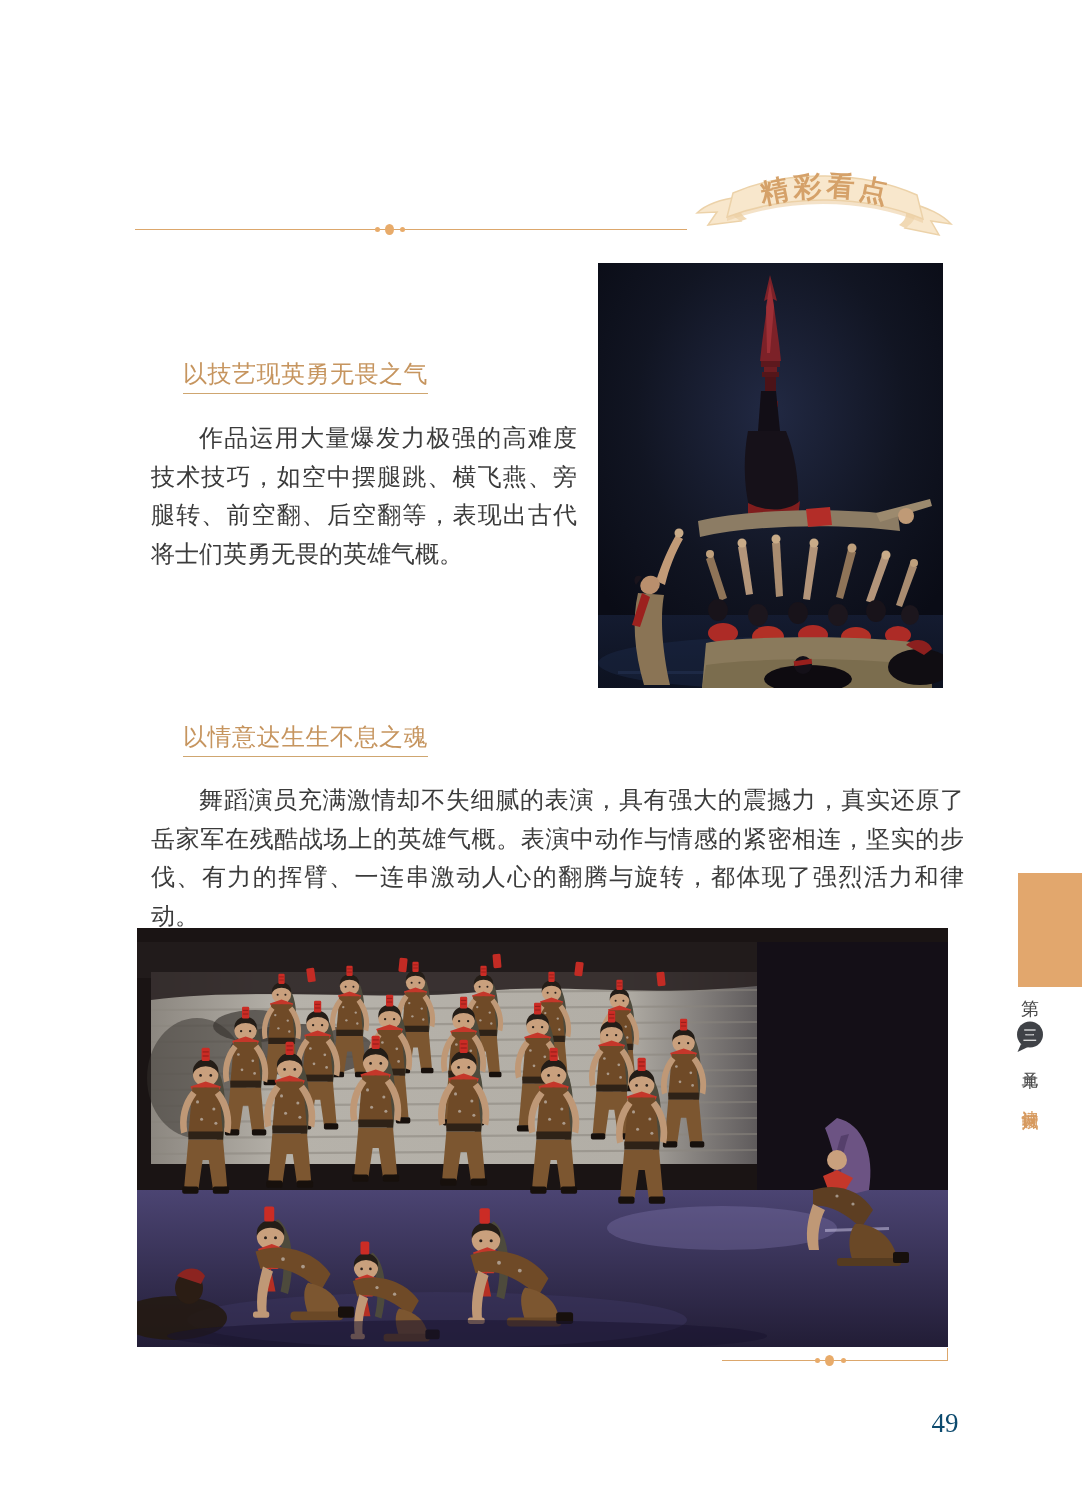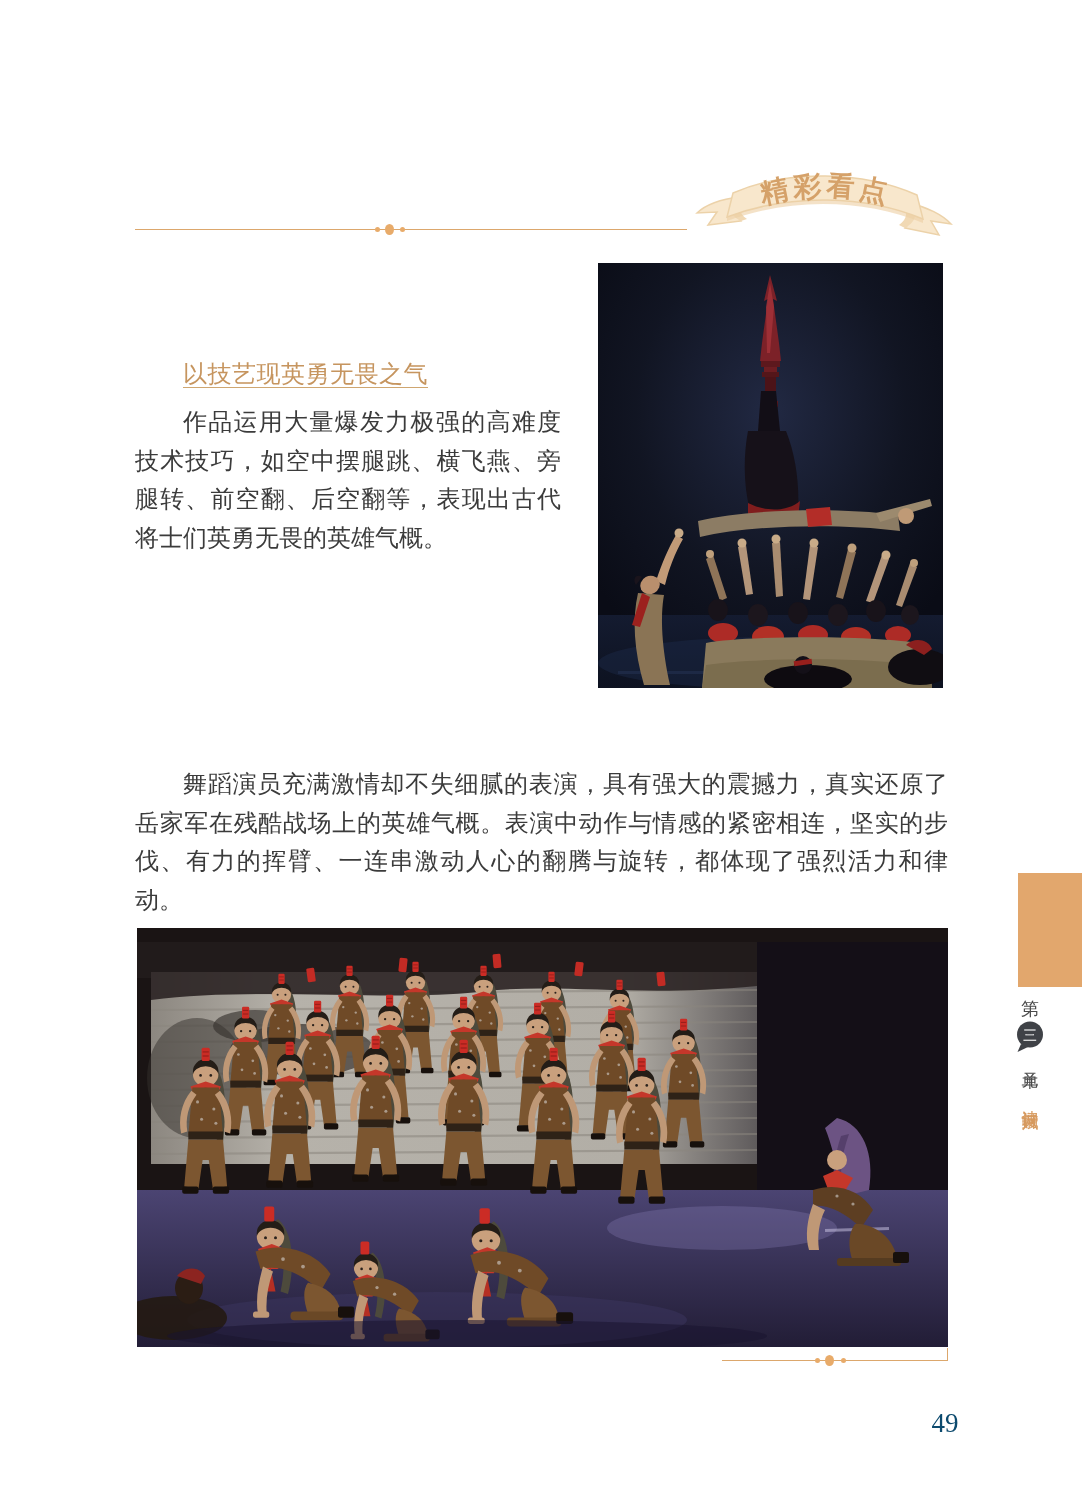--- a/index.html
+++ b/index.html
@@ -13,24 +13,24 @@
   .divider .dot{position:absolute;background:#e8ab6a;border-radius:50%;}
   .divider .dot.small{width:5px;height:5px;top:-2px;}
   .divider .dot.big{width:9px;height:11px;top:-5px;border-radius:50%;}
   .divider-tick{position:absolute;width:1px;background:#dca76c;}
   
   .banner{position:absolute;left:693px;top:163px;width:262px;height:92px;}
   
   .sec-heading{
     position:absolute;margin:0;font-family:"Liberation Sans","DejaVu Sans",sans-serif;
     font-size:24px;font-weight:500;color:#c6955f;letter-spacing:0.5px;
-    border-bottom:1.5px solid #cfa670;line-height:26px;
+    border-bottom:1.5px solid #cfa670;padding-bottom:6px;line-height:26px;
   }
   .sec-body{
-    position:absolute;margin:0;font-size:24px;line-height:38.6px;color:#3b3b3b;
+    position:absolute;margin:16px;font-size:24px;line-height:38.6px;color:#3b3b3b;
     text-align:justify;text-indent:2em;letter-spacing:0;
   }
   
   .photo{position:absolute;display:block;}
   
   .accent-block{position:absolute;left:1018px;top:873px;width:64px;height:114px;background:#e2a76d;}
   .side-col{
     position:absolute;left:1016px;width:28px;display:flex;flex-direction:column;align-items:center;
     font-family:"Liberation Serif","DejaVu Serif",serif;
   }
@@ -170,20 +170,21 @@
       <circle cx="205" cy="402" r="9" fill="#141018"></circle>
       <rect x="196" y="397" width="18" height="5" fill="#971f1c" transform="rotate(-8 205 400)"></rect>
       <ellipse cx="322" cy="404" rx="32" ry="18" fill="#100d12"></ellipse>
       <path d="M308,382 C316,374 330,376 334,386 L326,392 Z" fill="#8c1f1e"></path>
     </svg>
   </div>
 
   <h2 class="sec-heading" style="left:183px;top:361px;">以技艺现英勇无畏之气</h2>
   <p class="sec-body" style="left:135px;top:403px;width:426px;">作品运用大量爆发力极强的高难度技术技巧，如空中摆腿跳、横飞燕、旁腿转、前空翻、后空翻等，表现出古代将士们英勇无畏的英雄气概。</p>
 
+  <h2 class="sec-heading" style="left:183px;top:724px;">以情意达生生不息之魂</h2>
   <p class="sec-body" style="left:135px;top:765px;width:813px;">舞蹈演员充满激情却不失细腻的表演，具有强大的震撼力，真实还原了岳家军在残酷战场上的英雄气概。表演中动作与情感的紧密相连，坚实的步伐、有力的挥臂、一连串激动人心的翻腾与旋转，都体现了强烈活力和律动。</p>
 
   <div class="photo" style="left:137px;top:928px;width:811px;height:419px;">
     <svg width="811" height="419" viewBox="0 0 811 419">
       <defs>
         <linearGradient id="screenFade" x1="0" y1="0" x2="1" y2="0">
           <stop offset="0%" stop-color="#8c8780"></stop>
             <stop offset="22%" stop-color="#b6b2aa"></stop>
           <stop offset="78%" stop-color="#b2aea6"></stop>
             <stop offset="100%" stop-color="#5f5b5c"></stop>

